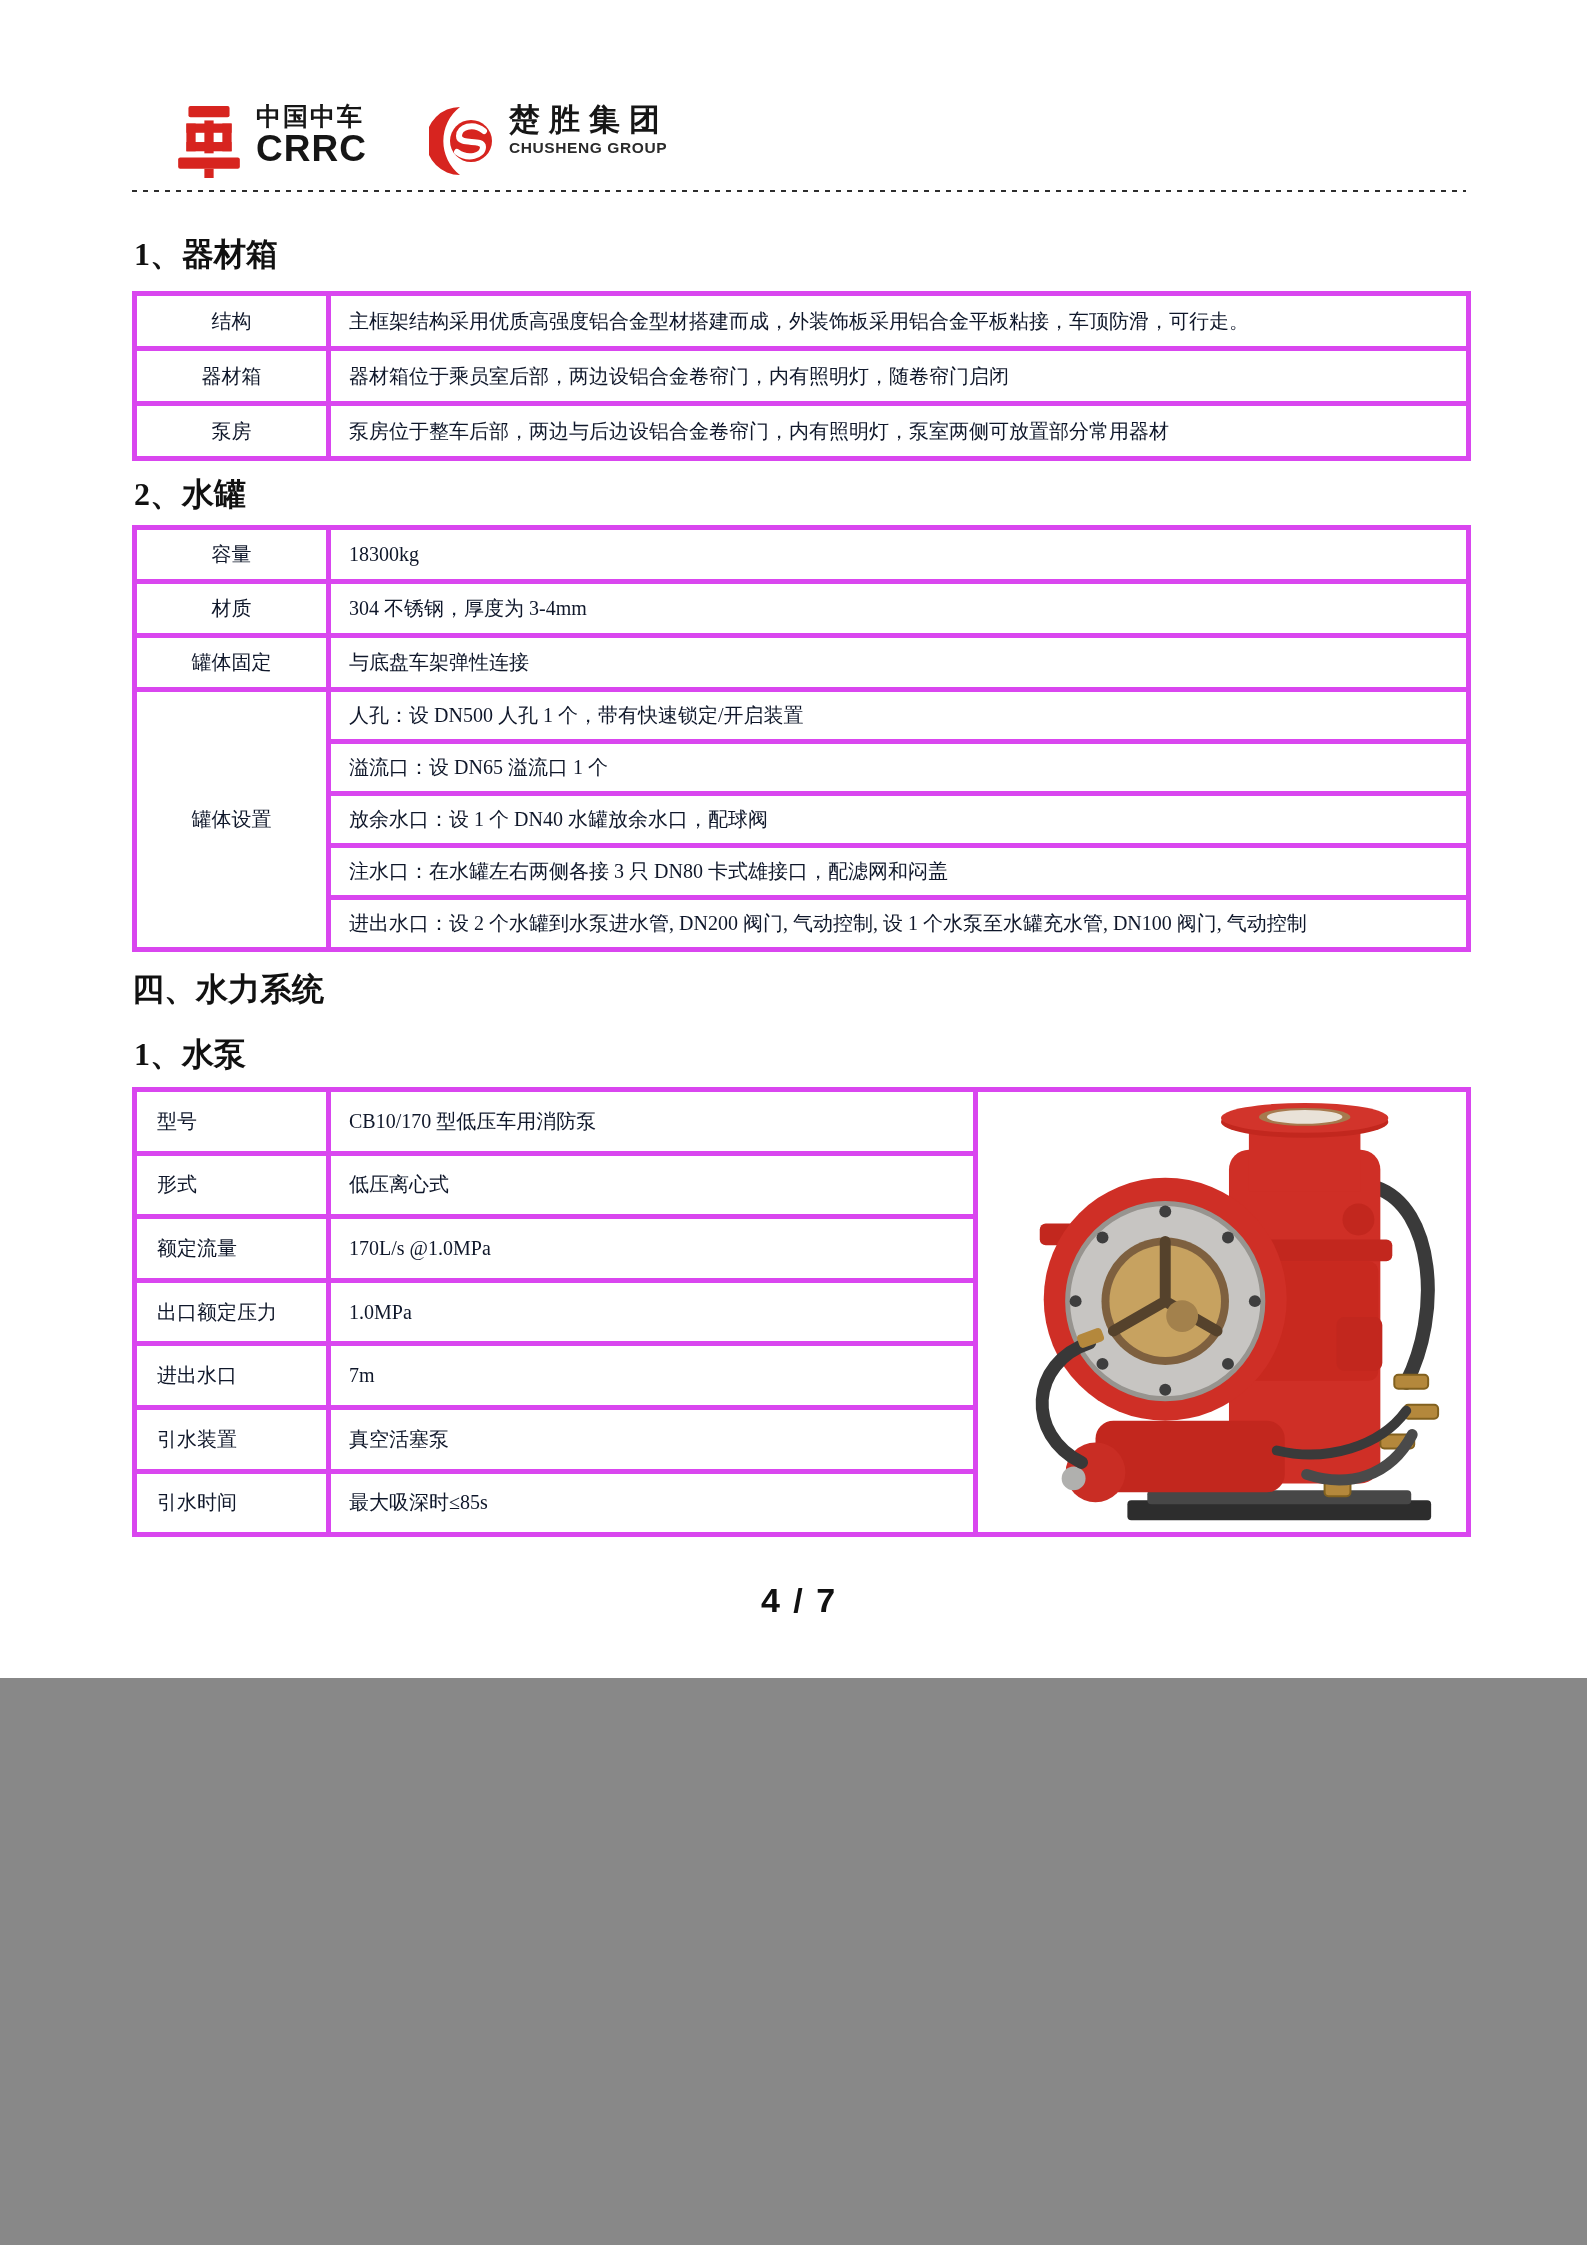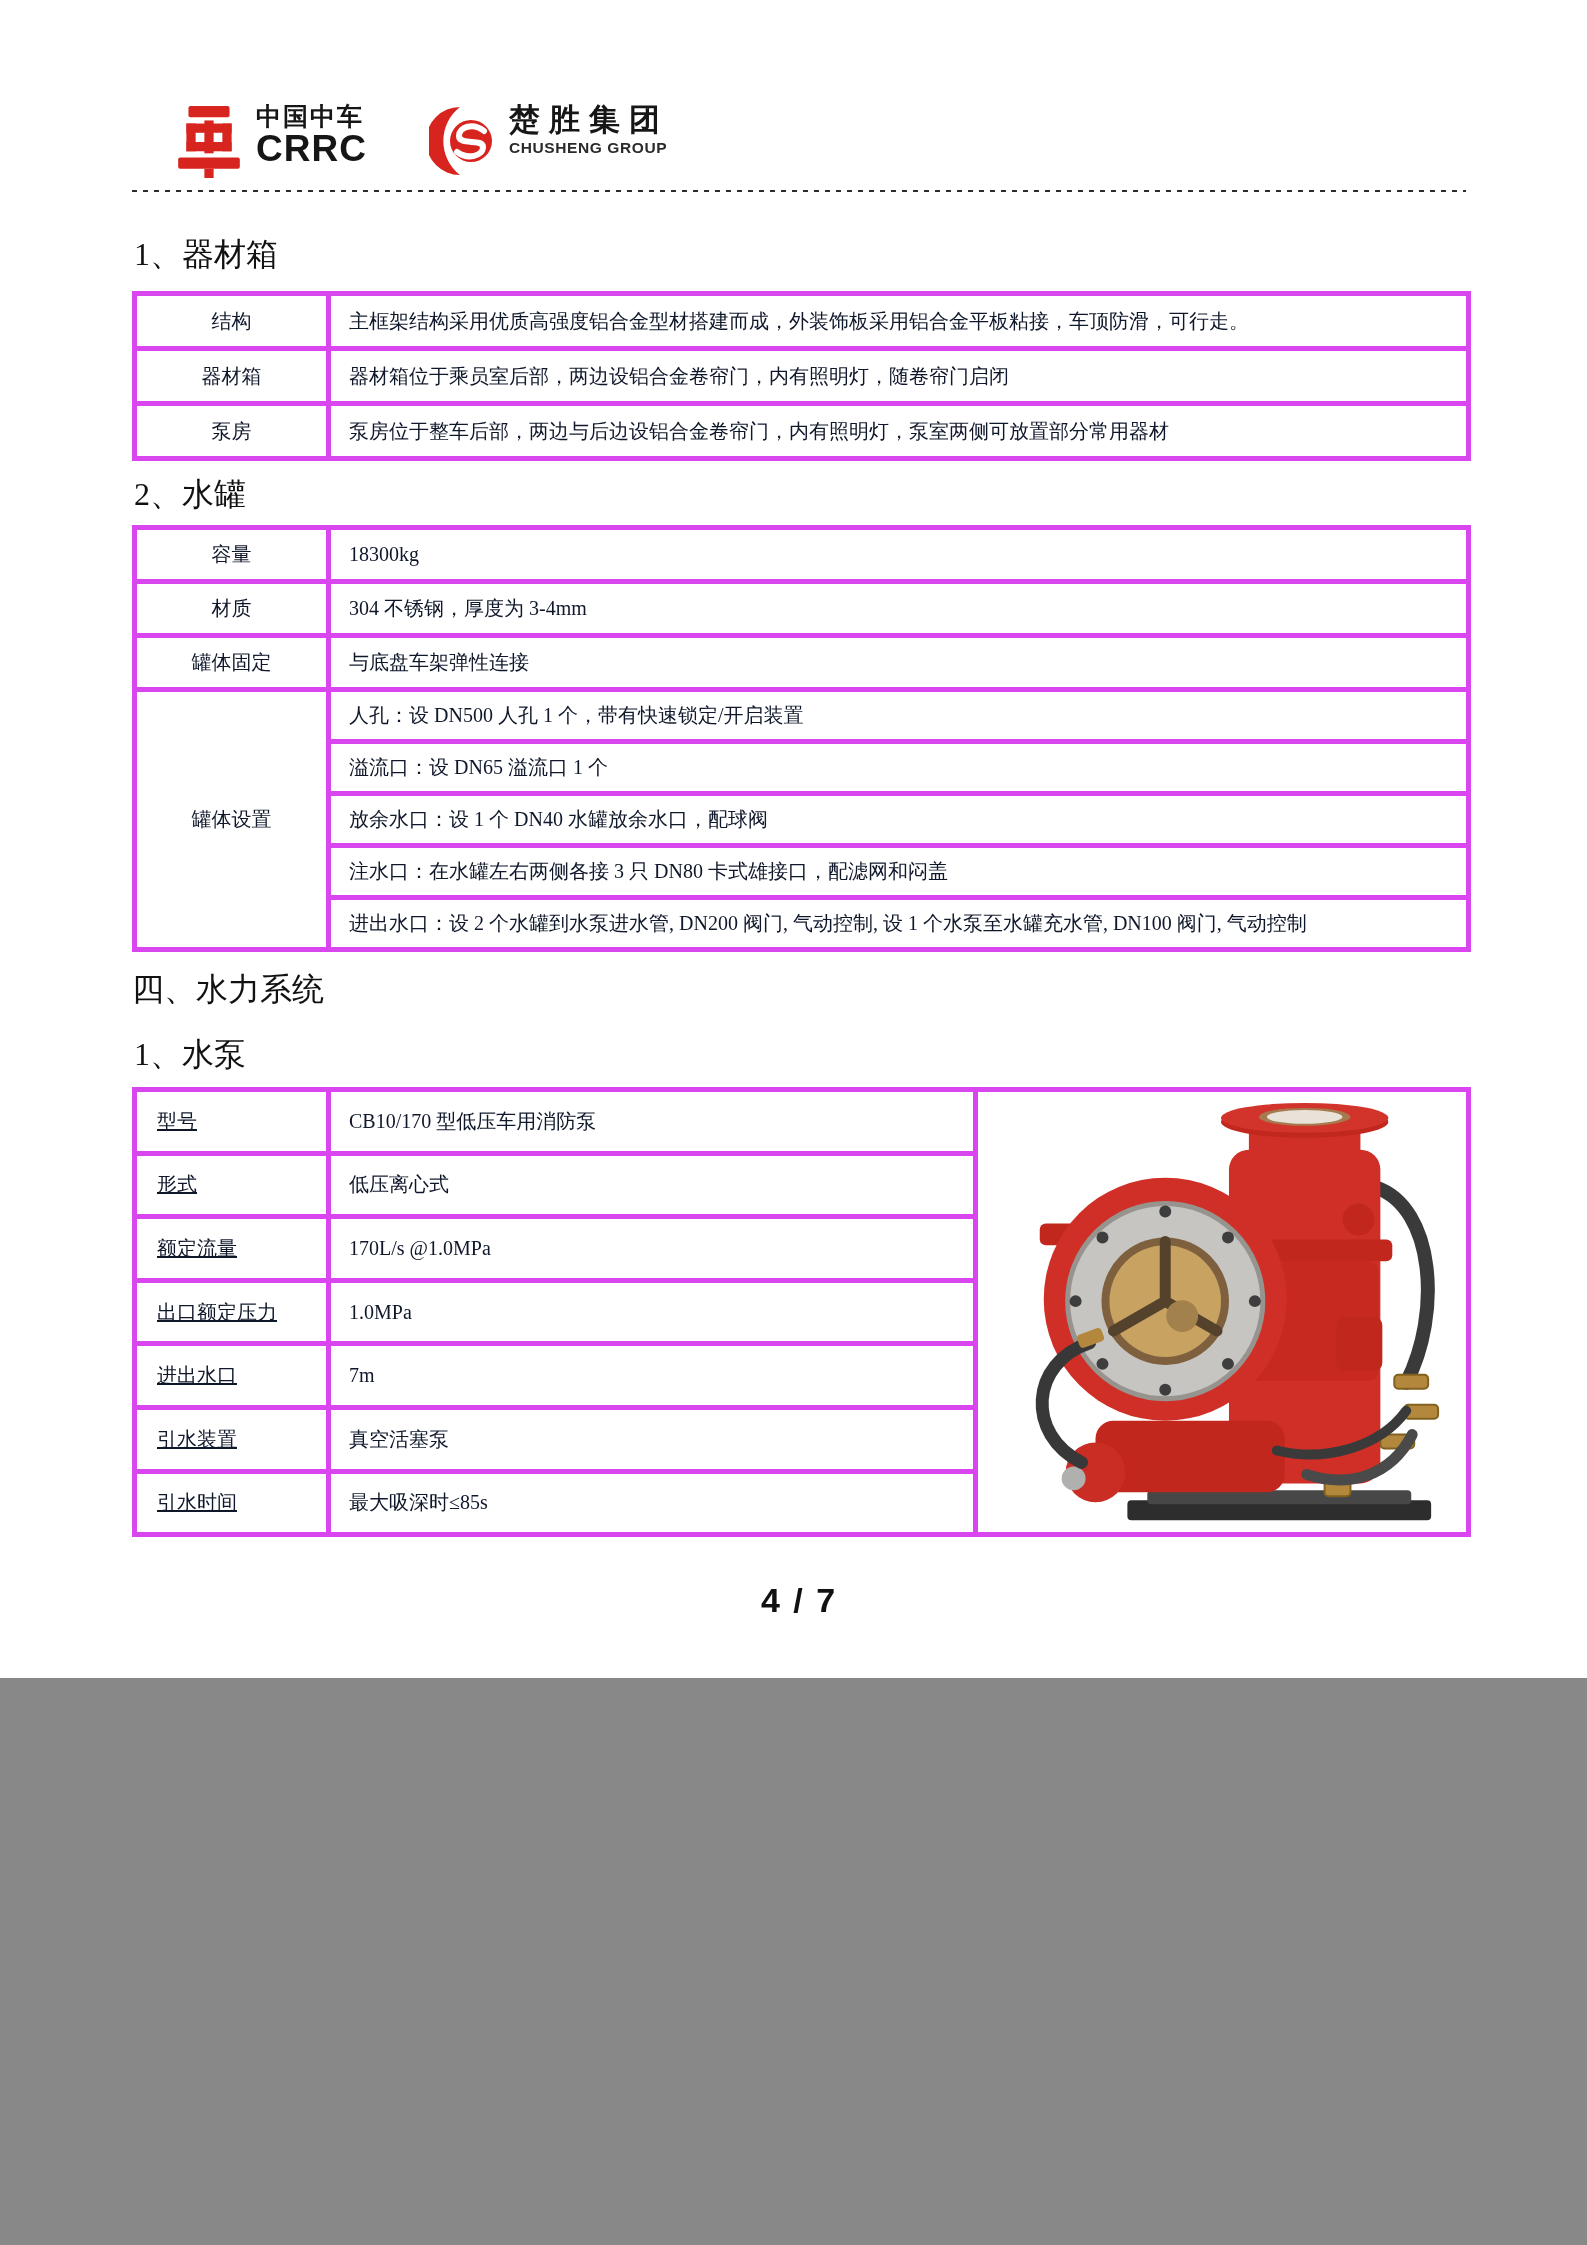--- a/index.html
+++ b/index.html
@@ -22,35 +22,35 @@
   .cs-logo{display:flex;align-items:flex-start;margin-left:62px;}
   .cs-text{margin-left:14px;display:flex;flex-direction:column;}
   .cs-cn{font-family:"Liberation Sans","DejaVu Sans",sans-serif;font-weight:700;font-size:31px;line-height:1.05;letter-spacing:9px;color:#161616;}
   .cs-en{font-family:"Liberation Sans","DejaVu Sans",sans-serif;font-weight:700;font-size:15.5px;letter-spacing:0.6px;color:#2a2a2a;margin-top:2px;}
   .dotted{
     height:3px;margin-top:7px;
     background:repeating-linear-gradient(to right,#2d2d2d 0 5px,transparent 5px 11px);
     background-size:auto 2px;background-repeat:repeat-x;background-position:left center;
   }
   
-  .h-sec{font-size:32px;font-weight:400;color:#111;line-height:1;margin:0;}
+  .h-sec{font-size:32px;font-weight:700;color:#111;line-height:1;margin:0;}
   #t1-title{margin:46px 0 0 2px;}
   #t2-title{margin:17px 0 0 2px;}
   #sec4-title{margin:21px 0 0 0;}
   #pump-title{margin:33px 0 0 2px;}
   
   table.spec{border-collapse:collapse;table-layout:fixed;width:1334px;}
   table.spec td{border:5px solid #d946ef;vertical-align:middle;font-size:20px;color:#0f172a;}
   td.lab{text-align:center;padding:4px 10px;line-height:1.75;}
   td.val{text-align:left;padding:3px 20px 3px 18px;line-height:2.2;}
   #table1{margin-top:21px;}
   #table2{margin-top:15px;}
   #table2 td.val,#table2 td.lab{line-height:2.05;}
   #table3{margin-top:17px;}
-  #table3 td.lab{text-align:left;padding-left:20px;line-height:2.05;text-decoration:underline;}
+  #table3 td.lab{text-align:left;padding-left:20px;line-height:2.05;}
   #table3 td.val{line-height:2.05;}
   td.img-cell{padding:0;vertical-align:top;background:#fff;}
   td.img-cell svg{display:block;width:100%;height:100%;}
   
   .footer{margin-top:44px;text-align:center;font-family:"Liberation Sans","DejaVu Sans",sans-serif;font-weight:700;font-size:34px;color:#111;letter-spacing:2px;}
 </style>
 </head>
 <body>
 
 <div class="page">

